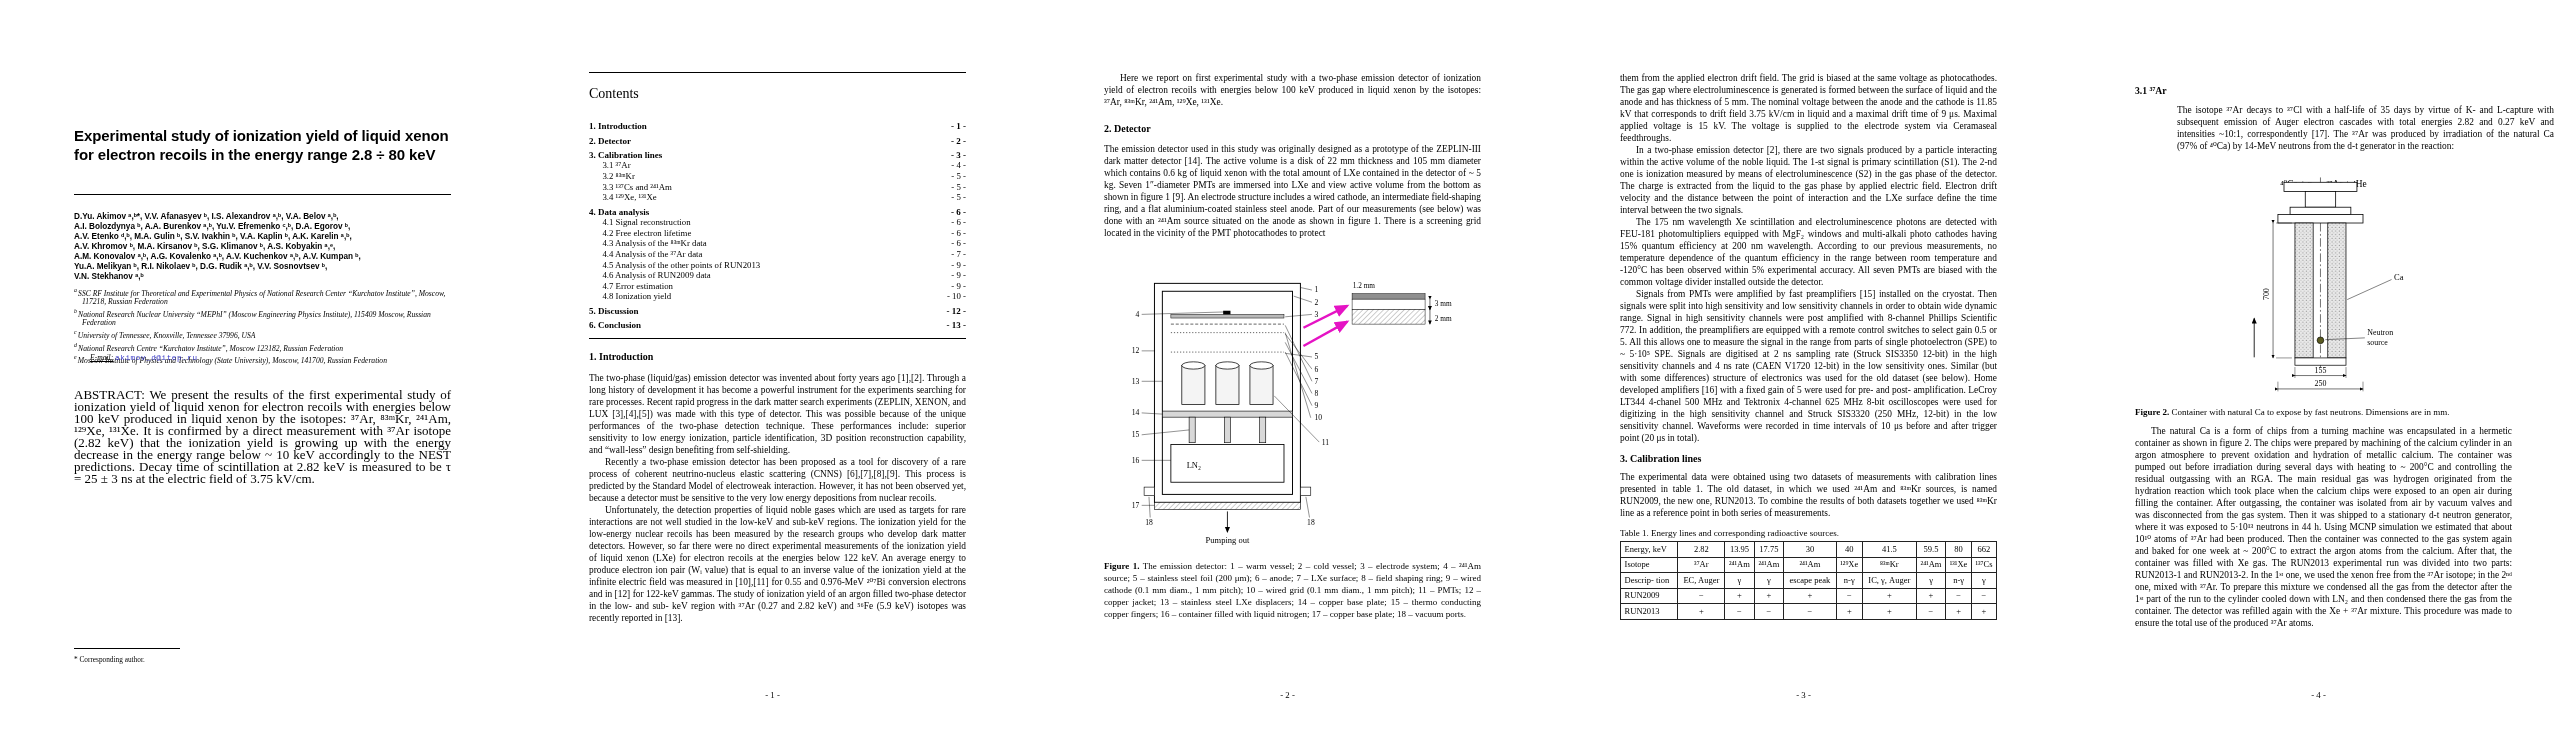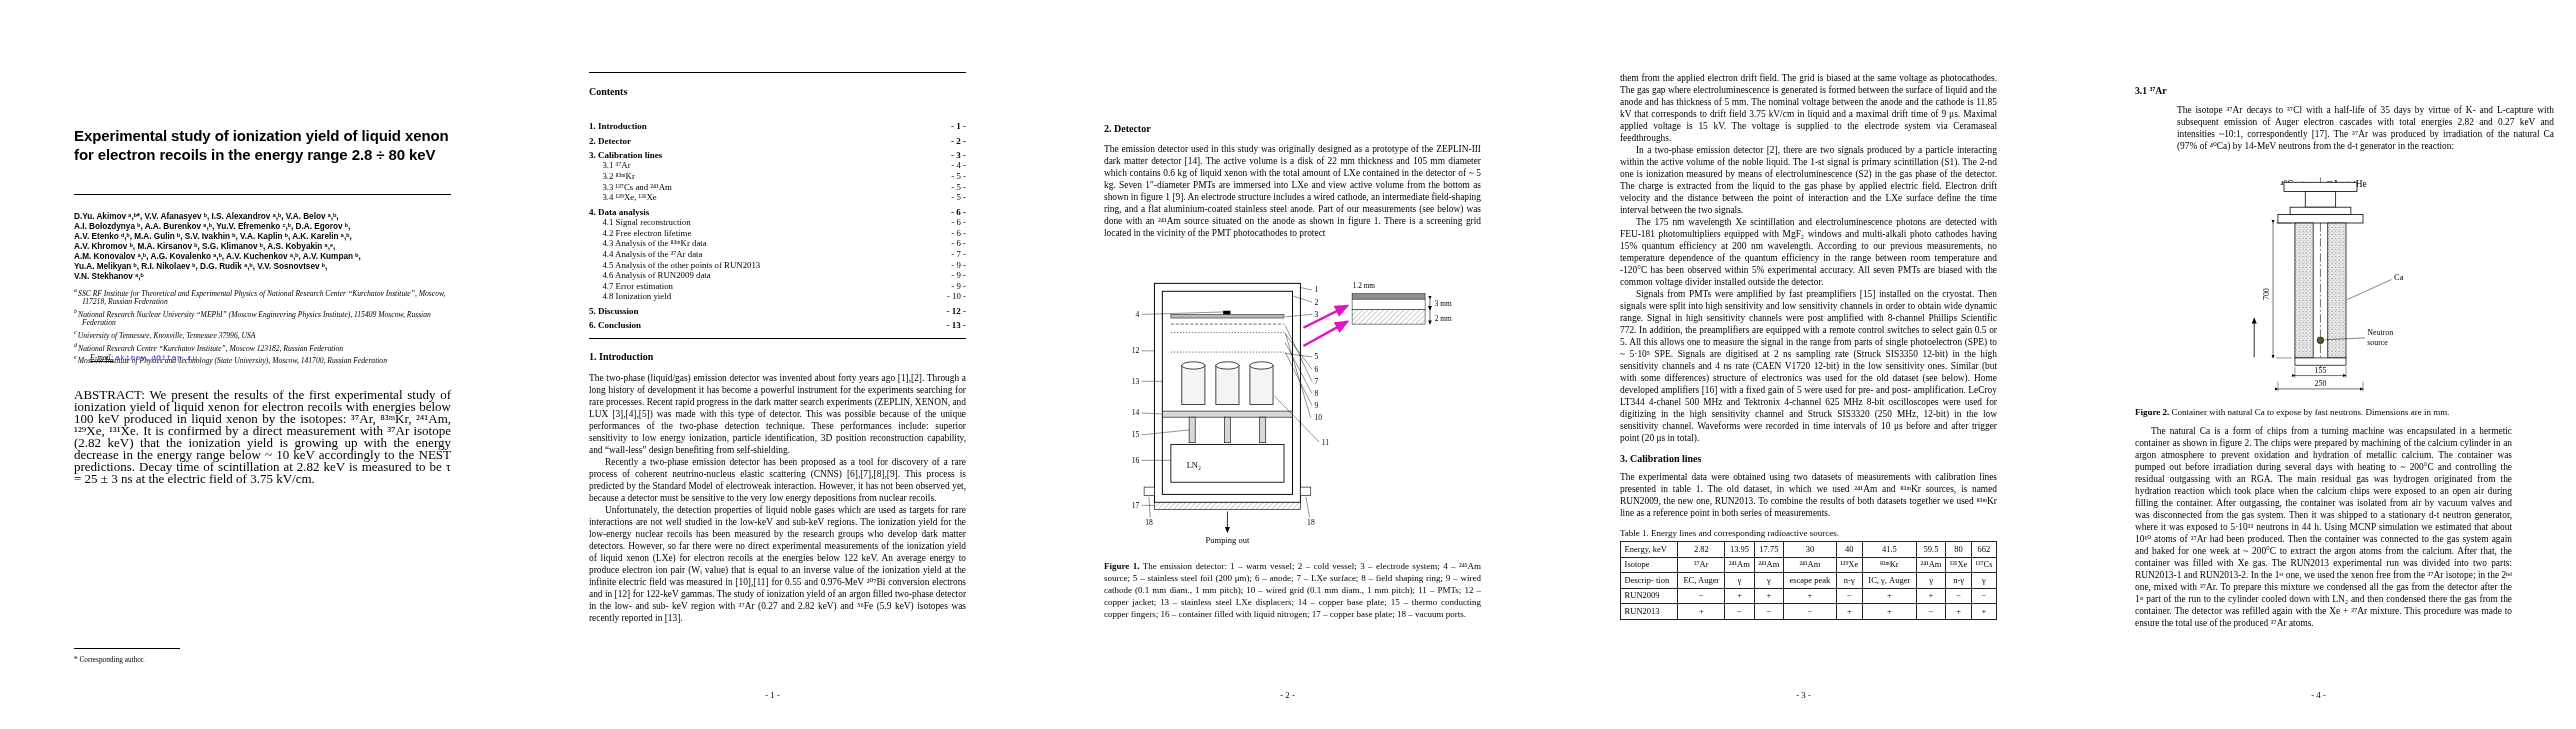--- a/index.html
+++ b/index.html
@@ -30,21 +30,21 @@
   .affil-marker{font-size:5.8px;vertical-align:super;font-style:italic;margin-right:1.2px;}
   .email-row{font-size:7.6px;padding-left:16px;}
   .email-label{font-style:italic;text-decoration:underline;}
   .email-link{font-family:"Liberation Mono","DejaVu Sans Mono",monospace;color:#3b3bc8;
     letter-spacing:0.6px;text-decoration:none;font-size:7.6px;}
   .abstract-block,.keywords-block{font-size:13px;line-height:12px;text-align:justify;}
   .footnote-rule{border-top:0.6px solid #000;width:106px;}
   .footnote-text{font-size:7.3px;margin-top:3.6px;}
 
   
-  .contents-title{font-weight:bold;font-size:10px;}
+  .contents-title{font-weight:normal;font-size:14px;}
   .toc-row{display:flex;justify-content:space-between;font-size:8.8px;line-height:10px;margin-top:0.6px;}
   .toc-row.main{font-weight:bold;font-size:9px;margin-top:4.3px;}
   .toc-row.sub .toc-label{padding-left:13.4px;}
   .toc-page{white-space:nowrap;}
 
   
   .figure-caption{font-size:9px;line-height:12px;text-align:justify;}
   .figure-caption .cap-prefix{font-weight:bold;}
   svg text{font-family:"Liberation Serif","DejaVu Serif",serif;}
 
@@ -176,20 +176,23 @@
   <div class="abs body-text" style="top:372px;">
     <p>The two-phase (liquid/gas) emission detector was invented about forty years ago [1],[2]. Through a long history of development it has become a powerful instrument for the experiments searching for rare processes. Recent rapid progress in the dark matter search experiments (ZEPLIN, XENON, and LUX [3],[4],[5]) was made with this type of detector. This was possible because of the unique performances of the two-phase detection technique. These performances include: superior sensitivity to low energy ionization, particle identification, 3D position reconstruction capability, and “wall-less” design benefiting from self-shielding.</p>
     <p class="ind">Recently a two-phase emission detector has been proposed as a tool for discovery of a rare process of coherent neutrino-nucleus elastic scattering (CNNS) [6],[7],[8],[9]. This process is predicted by the Standard Model of electroweak interaction. However, it has not been observed yet, because a detector must be sensitive to the very low energy depositions from nuclear recoils.</p>
     <p class="ind">Unfortunately, the detection properties of liquid noble gases which are used as targets for rare interactions are not well studied in the low-keV and sub-keV regions. The ionization yield for the low-energy nuclear recoils has been measured by the research groups who develop dark matter detectors. However, so far there were no direct experimental measurements of the ionization yield of liquid xenon (LXe) for electron recoils at the energies below 122 keV. An average energy to produce electron ion pair (Wᵢ value) that is equal to an inverse value of the ionization yield at the infinite electric field was measured in [10],[11] for 0.55 and 0.976-MeV ²⁰⁷Bi conversion electrons and in [12] for 122-keV gammas. The study of ionization yield of an argon filled two-phase detector in the low- and sub- keV region with ³⁷Ar (0.27 and 2.82 keV) and ⁵⁶Fe (5.9 keV) isotopes was recently reported in [13].</p>
   </div>
 
   <div class="page-footer">- 1 -</div>
 </div>
 
 <div class="page" id="page-3">
+  <div class="abs body-text" style="top:72px;">
+    <p class="ind">Here we report on first experimental study with a two-phase emission detector of ionization yield of electron recoils with energies below 100 keV produced in liquid xenon by the isotopes: ³⁷Ar, ⁸³ᵐKr, ²⁴¹Am, ¹²⁹Xe, ¹³¹Xe.</p>
+  </div>
   <div class="abs sec-heading" style="top:123px;">2. Detector</div>
   <div class="abs body-text" style="top:143px;">
     <p>The emission detector used in this study was originally designed as a prototype of the ZEPLIN-III dark matter detector [14]. The active volume is a disk of 22 mm thickness and 105 mm diameter which contains 0.6 kg of liquid xenon with the total amount of LXe contained in the detector of ~ 5 kg. Seven 1″-diameter PMTs are immersed into LXe and view active volume from the bottom as shown in figure 1 [9]. An electrode structure includes a wired cathode, an intermediate field-shaping ring, and a flat aluminium-coated stainless steel anode. Part of our measurements (see below) was done with an ²⁴¹Am source situated on the anode as shown in figure 1. There is a screening grid located in the vicinity of the PMT photocathodes to protect</p>
   </div>
 
   <div class="abs" style="top:262px;left:91px;width:343px;">
     <svg width="343" height="286" viewBox="0 0 564 470">
       <defs>
         <marker id="arr" markerWidth="8" markerHeight="8" refX="6" refY="3" orient="auto">
           <path d="M0,0 L7,3 L0,6 Z" fill="#000"></path>

